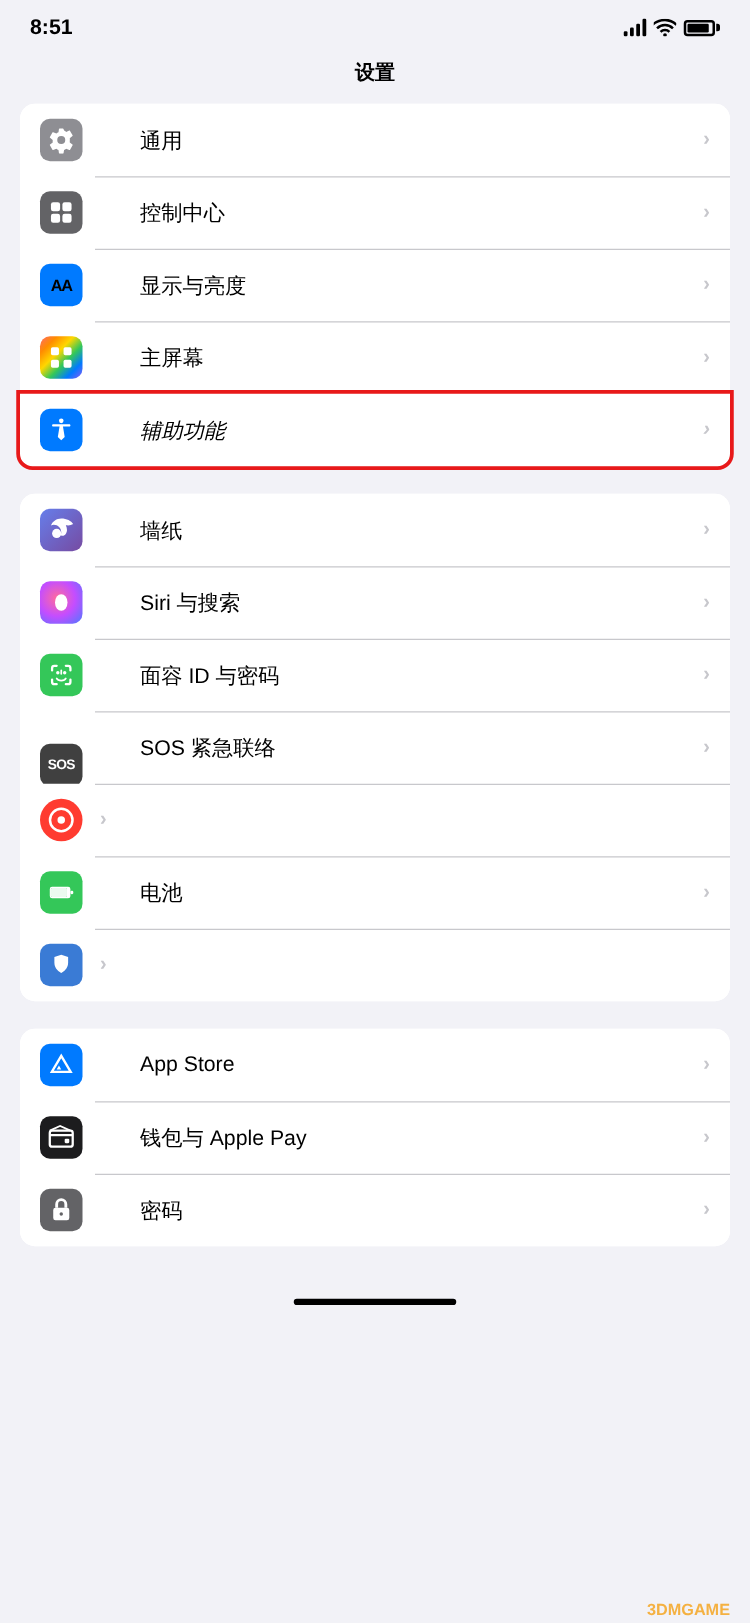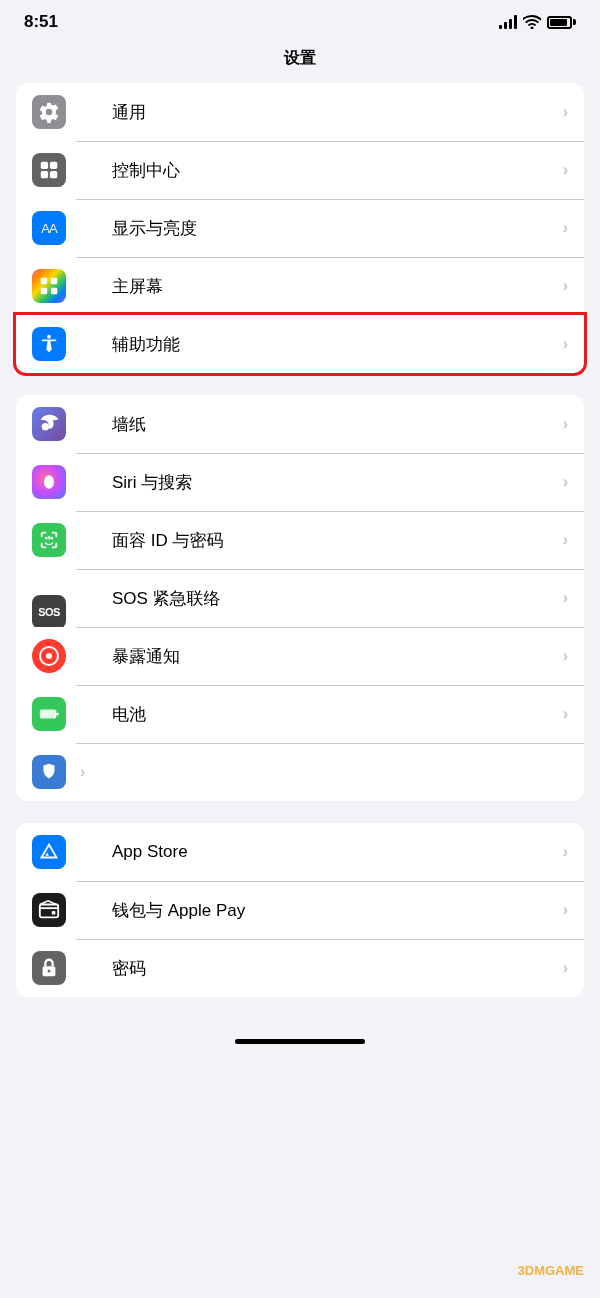--- a/index.html
+++ b/index.html
@@ -157,20 +157,21 @@
       font-size: 16px;
       font-weight: 600;
     }
 
     
     .highlighted-row {
       outline: 3px solid #e8191a;
       border-radius: 6px;
       z-index: 10;
       position: relative;
+      font-style: italic;
     }
     .highlighted-row::before {
       display: none !important;
     }
 
     
     .icon-gray { background: #8e8e93; }
     .icon-gray2 { background: #636366; }
     .icon-blue { background: #007aff; }
     .icon-faceid { background: #34c759; }
@@ -203,21 +204,21 @@
     .exposure-dot {
       width: 6px;
       height: 6px;
       border-radius: 50%;
       background: #fff;
     }
 
     
     .watermark {
       position: fixed;
-      bottom: 20px;
+      bottom: 3px;
       right: 16px;
       font-size: 13px;
       font-weight: 700;
       color: #f5a623;
       opacity: 0.85;
       pointer-events: none;
       z-index: 100;
     }
 
     
@@ -275,21 +276,21 @@
         <rect x="13" y="3" width="8" height="8" rx="2"></rect>
         <rect x="3" y="13" width="8" height="8" rx="2"></rect>
         <rect x="13" y="13" width="8" height="8" rx="2"></rect>
       </svg>
     </div>
     <span class="item-label">控制中心</span>
     <span class="chevron">›</span>
   </div>
 
   <div class="settings-item">
-    <div class="item-icon icon-blue" style="font-size:13px;font-weight:400;color:#fef9c3;letter-spacing:-1px;">AA</div>
+    <div class="item-icon icon-blue" style="font-size:13px;font-weight:700;color:#000000;letter-spacing:-1px;">AA</div>
     <span class="item-label">显示与亮度</span>
     <span class="chevron">›</span>
   </div>
 
   <div class="settings-item">
     <div class="item-icon" style="background: linear-gradient(135deg, #ff6b6b 0%, #ff8c00 20%, #ffd700 40%, #34c759 60%, #007aff 80%, #8b5cf6 100%);">
       <svg width="22" height="22" viewBox="0 0 24 24" fill="white">
         <rect x="3" y="3" width="7" height="7" rx="1.5"></rect>
         <rect x="14" y="3" width="7" height="7" rx="1.5"></rect>
         <rect x="3" y="14" width="7" height="7" rx="1.5"></rect>
@@ -357,21 +358,20 @@
     <span class="item-label">SOS 紧急联络</span>
     <span class="chevron">›</span>
   </div>
 
   <div class="settings-item">
     <div class="item-icon" style="background: #ff3b30; border-radius: 50%;">
       <div class="exposure-inner">
         <div class="exposure-dot"></div>
       </div>
     </div>
-    <span class="item-label">暴露通知</span>
     <span class="chevron">›</span>
   </div>
 
   <div class="settings-item">
     <div class="item-icon icon-battery">
       <svg width="22" height="22" viewBox="0 0 24 24" fill="white">
         <rect x="2" y="7" width="18" height="10" rx="2" stroke="white" stroke-width="0" fill="white"></rect>
         <rect x="2" y="7" width="18" height="10" rx="2" fill="none" stroke="white" stroke-width="0"></rect>
         <rect x="3" y="8" width="14" height="8" rx="1" fill="#34c759"></rect>
         <rect x="20" y="10.5" width="2.5" height="3" rx="1" fill="white"></rect>

